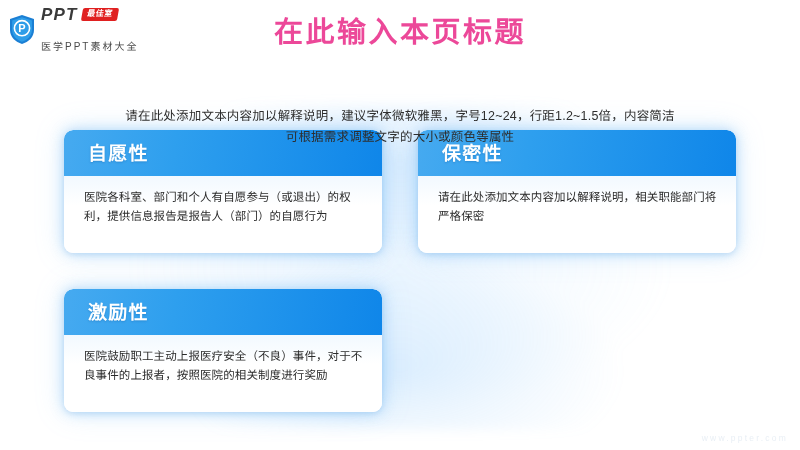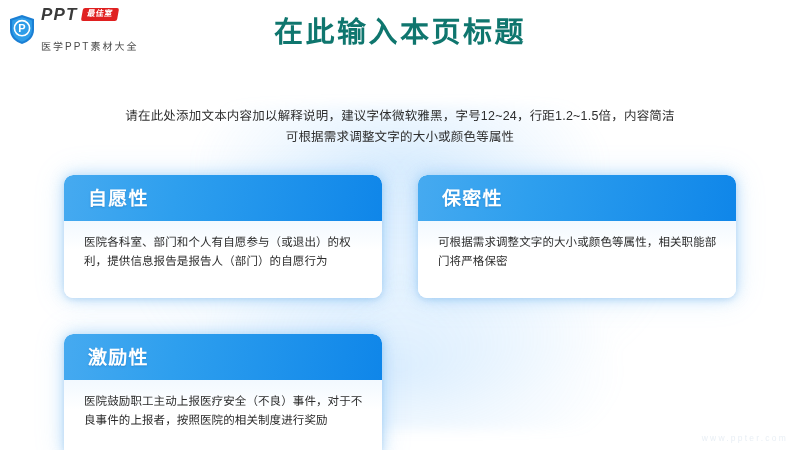--- a/index.html
+++ b/index.html
@@ -100,21 +100,21 @@
 
   
   .page-title {
     position: absolute;
     top: 16px;
     left: 0;
     width: 800px;
     text-align: center;
     font-size: 29px;
     font-weight: bold;
-    color: #0f766e;
+    color: #ec4899;
     letter-spacing: 2.5px;
     line-height: 1.15;
     z-index: 5;
   }
   .subtitle {
     position: absolute;
     top: 62px;
     left: 0;
     width: 800px;
     text-align: center;
@@ -135,21 +135,20 @@
     left: 64px;
     top: 130px;
     width: 672px;
     height: 198px;
     display: grid;
     grid-template-columns: 318px 318px;
     grid-template-rows: 123px 123px;
     column-gap: 36px;
     row-gap: 36px;
     z-index: 3;
-    margin-top: 45px;
   }
 
   .card {
     position: relative;
     border-radius: 9px;
     background: #ffffff;
     box-shadow:
       0 0 14px rgba(80, 165, 240, 0.38),
       0 0 30px rgba(120, 190, 245, 0.22),
       0 2px 5px rgba(70, 140, 210, 0.14);
@@ -244,21 +243,21 @@
       <div class="card-body">
         <div class="card-text">医院各科室、部门和个人有自愿参与（或退出）的权利，提供信息报告是报告人（部门）的自愿行为</div>
       </div>
     </div>
 
     <div class="card">
       <div class="card-header">
         <span class="card-title">保密性</span>
       </div>
       <div class="card-body">
-        <div class="card-text">可根据需求调整文字的大小或颜色等属性，相关职能部门将严格保密</div>
+        <div class="card-text">请在此处添加文本内容加以解释说明，相关职能部门将严格保密</div>
       </div>
     </div>
 
 
     <div class="card">
       <div class="card-header">
         <span class="card-title">激励性</span>
       </div>
       <div class="card-body">
         <div class="card-text">医院鼓励职工主动上报医疗安全（不良）事件，对于不良事件的上报者，按照医院的相关制度进行奖励</div>

